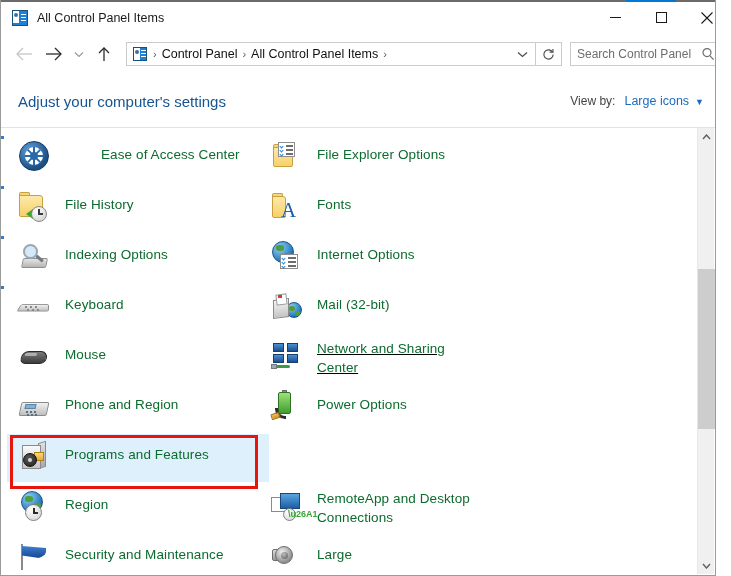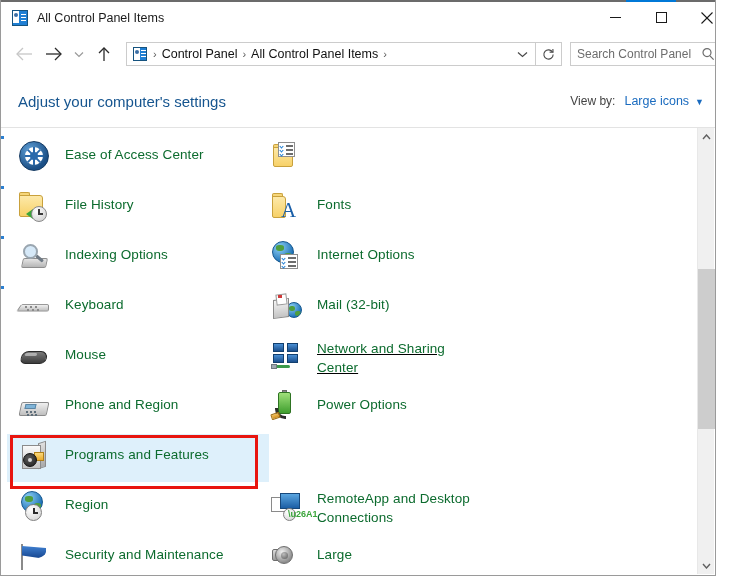--- a/index.html
+++ b/index.html
@@ -868,21 +868,21 @@
 
     <div class="left-rail">
       <div class="rail-tick" style="top:8px;"></div>
       <div class="rail-tick" style="top:58px;"></div>
       <div class="rail-tick" style="top:108px;"></div>
       <div class="rail-tick" style="top:158px;"></div>
     </div>
 
     <div class="grid">
 
-      <div class="cp-item" style="left:6px; top:6px; width:258px;">
+      <div class="cp-item" style="left:6px; top:6px; width:258px;gap:36px;">
         <span class="ico ico-ease">
           <span class="outer"></span>
             <span class="inner"></span>
           <span class="spoke" style="transform:rotate(0deg)"></span>
           <span class="spoke" style="transform:rotate(45deg)"></span>
           <span class="spoke" style="transform:rotate(90deg)"></span>
           <span class="spoke" style="transform:rotate(135deg)"></span>
           <span class="core"></span>
         </span>
         <span class="lbl">Ease of Access Center</span>
@@ -981,20 +981,21 @@
           <span class="folder-tab" style="left:4px;top:5px;"></span>
           <span class="folder-back" style="left:4px;top:8px;width:20px;height:20px;"></span>
           <span class="sheet"></span>
           <span class="cm" style="left:11px;top:6px;"></span>
           <span class="ck" style="left:17px;top:6px;"></span>
           <span class="cm" style="left:11px;top:10px;"></span>
           <span class="ck" style="left:17px;top:10px;"></span>
           <span class="cm" style="left:11px;top:14px;"></span>
           <span class="ck" style="left:17px;top:14px;"></span>
         </span>
+        <span class="lbl">File Explorer Options</span>
       </div>
 
       <div class="cp-item" style="left:258px; top:56px; width:270px;">
         <span class="ico ico-fonts">
           <span class="folder-tab" style="left:3px;top:4px;"></span>
           <span class="folder-back" style="left:3px;top:7px;width:14px;height:22px;"></span>
           <span class="letter">A</span>
         </span>
         <span class="lbl">Fonts</span>
       </div>

